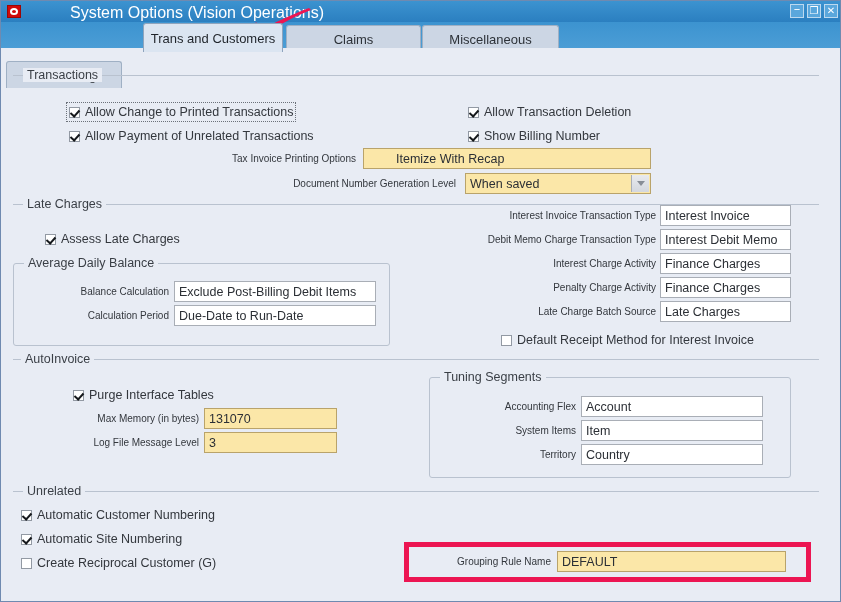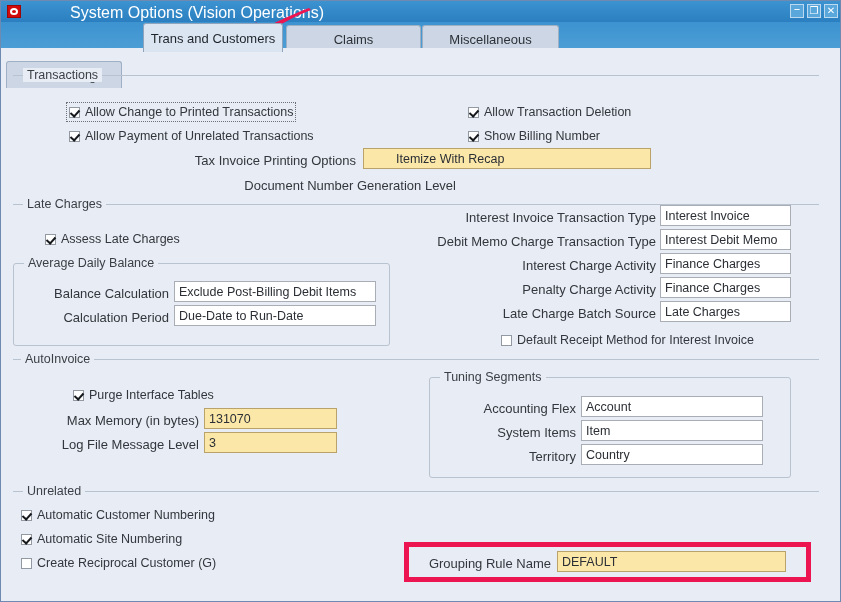--- a/index.html
+++ b/index.html
@@ -45,21 +45,21 @@
 
   
   .group{position:absolute;box-sizing:border-box;
     border:1px solid #b9c2cf;border-radius:3px;}
   .group.topline{border-left:none;border-right:none;border-bottom:none;
     border-radius:0;}
   .glabel{position:absolute;top:-8px;background:#e8ecf4;padding:0 4px;
     font-size:12.5px;color:#3a3f46;white-space:nowrap;}
 
   
-  .lbl{position:absolute;font-size:13px;color:#33373d;white-space:nowrap;}
+  .lbl{position:absolute;font-size:10px;color:#33373d;white-space:nowrap;}
   .lbl.right{text-align:right;}
 
   
   .fld{position:absolute;box-sizing:border-box;height:21px;
     border:1px solid #a9aeb6;background:#ffffff;
     font-size:12.5px;color:#2b2f35;
     display:flex;align-items:center;padding:0 0 0 4px;white-space:nowrap;overflow:hidden;}
   .fld.yellow{background:#fbe7a8;border-color:#b9a36a;}
   .fld.dd{padding-right:20px;}
   .ddbtn{position:absolute;right:1px;top:1px;bottom:1px;width:17px;
@@ -135,20 +135,26 @@
   </div>
   <div class="cb" style="left:467px;top:128px;">
     <span class="cbx on"></span>
     <span>Show Billing Number</span>
   </div>
 
   <div class="lbl right" style="left:150px;top:152px;width:205px;">Tax Invoice Printing Options</div>
   <div class="fld yellow" style="left:362px;top:147px;width:288px;padding-left:32px;">Itemize With Recap</div>
 
   <div class="lbl right" style="left:190px;top:177px;width:265px;">Document Number Generation Level</div>
+  <div class="fld yellow dd" style="left:464px;top:172px;width:186px;">
+    <span>When saved</span>
+    <span class="ddbtn">
+        <i></i>
+      </span>
+  </div>
 
   <div class="group topline" style="left:12px;top:203px;width:806px;height:1px;">
     <div class="glabel" style="left:10px;">Late Charges</div>
   </div>
 
   <div class="cb" style="left:44px;top:231px;">
     <span class="cbx on"></span>
     <span>Assess Late Charges</span>
   </div>
 

